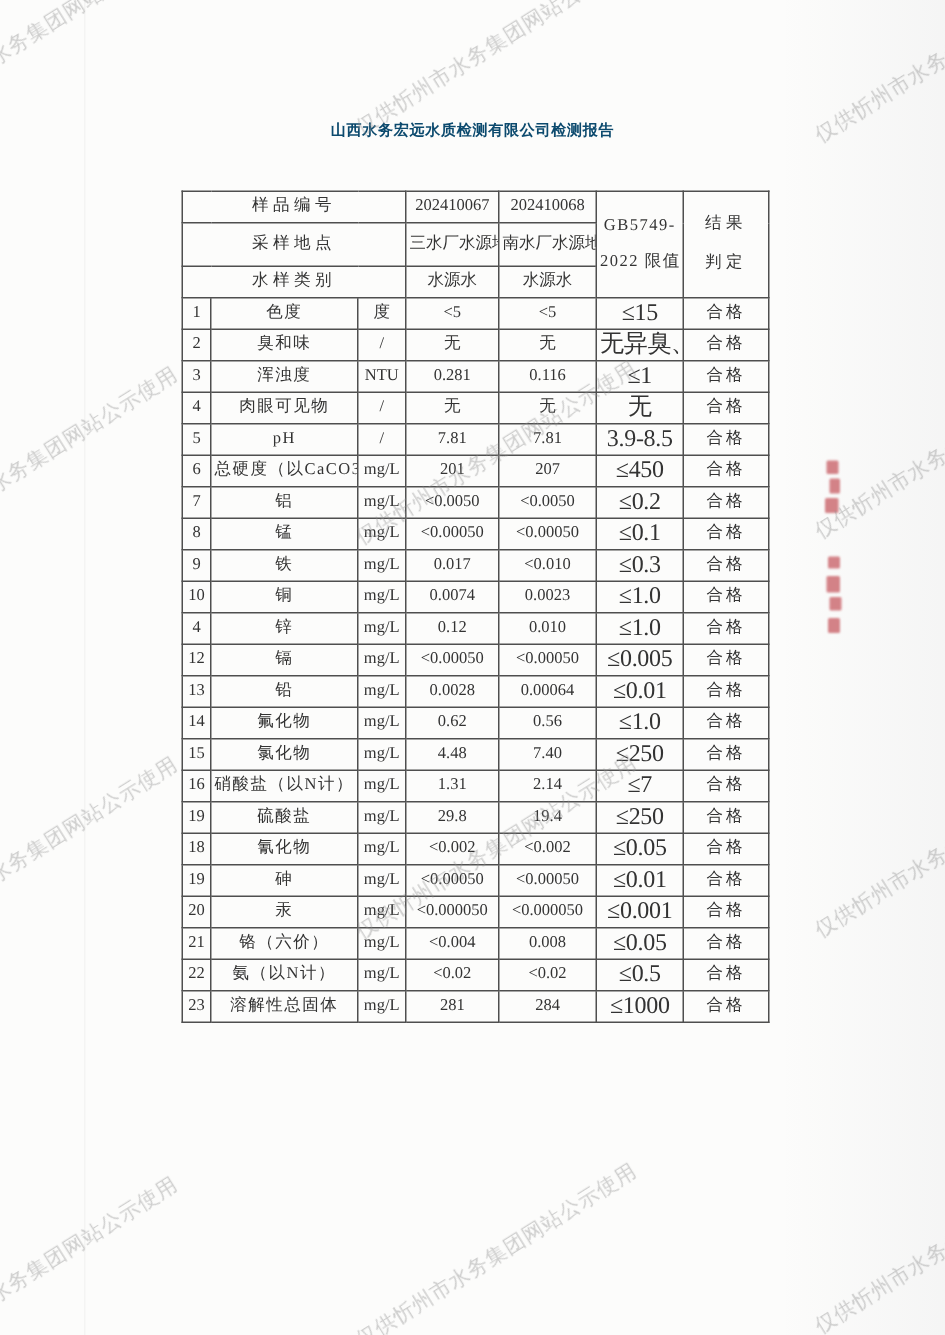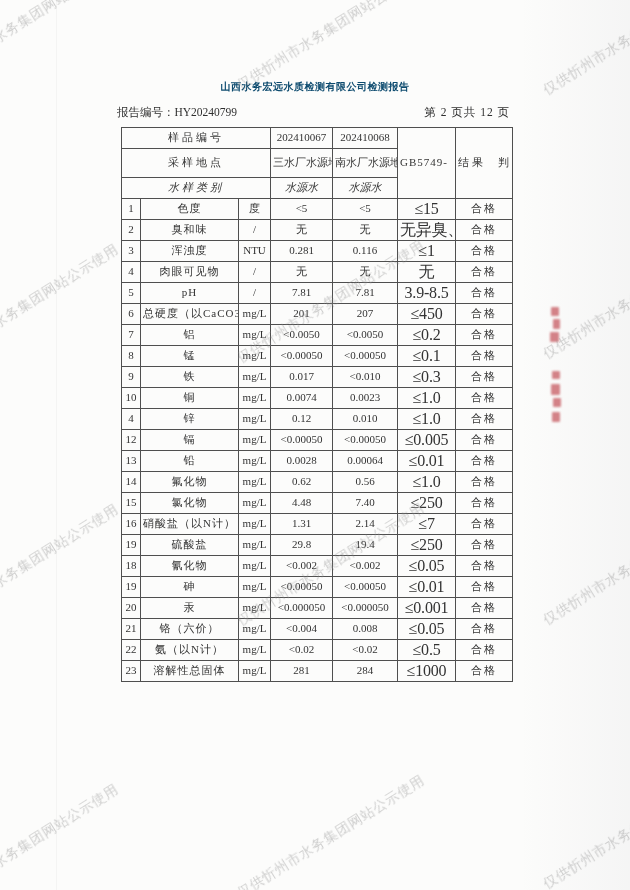--- a/index.html
+++ b/index.html
@@ -78,25 +78,25 @@
     text-align:center;
     height:19.9px;
     line-height:1.25;
     overflow:hidden;
     white-space:nowrap;
   }
   td.hdr-label{letter-spacing:3px;}
   td.wrap{white-space:normal;}
   tr.h1 td{height:20px;margin-top:48px;}
   tr.h2 td{height:28px;}
-  tr.h3 td{height:20px;font-style:italic;}
+  tr.h3 td{height:20px;}
   td.c-item{text-align:left;padding-left:6px;letter-spacing:1px;}
   td.c-limit{font-size:16px;letter-spacing:-0.2px;}
   td.c-result{letter-spacing:2px;}
-  .two-line{display:flex;flex-direction:row;justify-content:space-between;gap:10px;letter-spacing:1px;}
+  .two-line{display:flex;flex-direction:column;justify-content:space-between;gap:10px;letter-spacing:1px;}
   .two-line.spread{gap:12px;letter-spacing:3px;}
 </style>
 </head>
 <body>
 
 <div class="page">
 
   <div class="edge-shade-right"></div>
   <div class="edge-shade-left"></div>
 
@@ -119,24 +119,20 @@
       <div class="red-mark" style="left: 553px; top: 319px; width: 7px; height: 10px; background: rgb(181, 33, 43);"></div>
       <div class="red-mark" style="left: 550px; top: 332px; width: 9px; height: 10px; background: rgb(181, 33, 43);"></div>
       <div class="red-mark" style="left: 552px; top: 371px; width: 8px; height: 8px; background: rgb(181, 33, 43);"></div>
       <div class="red-mark" style="left: 551px; top: 384px; width: 9px; height: 11px; background: rgb(181, 33, 43);"></div>
       <div class="red-mark" style="left: 553px; top: 398px; width: 8px; height: 9px; background: rgb(181, 33, 43);"></div>
       <div class="red-mark" style="left: 552px; top: 412px; width: 8px; height: 10px; background: rgb(181, 33, 43);"></div>
     </div>
 
   <div class="title">山西水务宏远水质检测有限公司检测报告</div>
 
-  <div class="meta">
-    <span class="report-no">报告编号：HY20240799</span>
-    <span class="page-ind">第 2 页共 12 页</span>
-  </div>
 
   <table class="report">
     <colgroup>
       <col style="width:19px">
         <col style="width:98px">
         <col style="width:32px">
       <col style="width:62px">
         <col style="width:65px">
         <col style="width:58px">
         <col style="width:57px">

